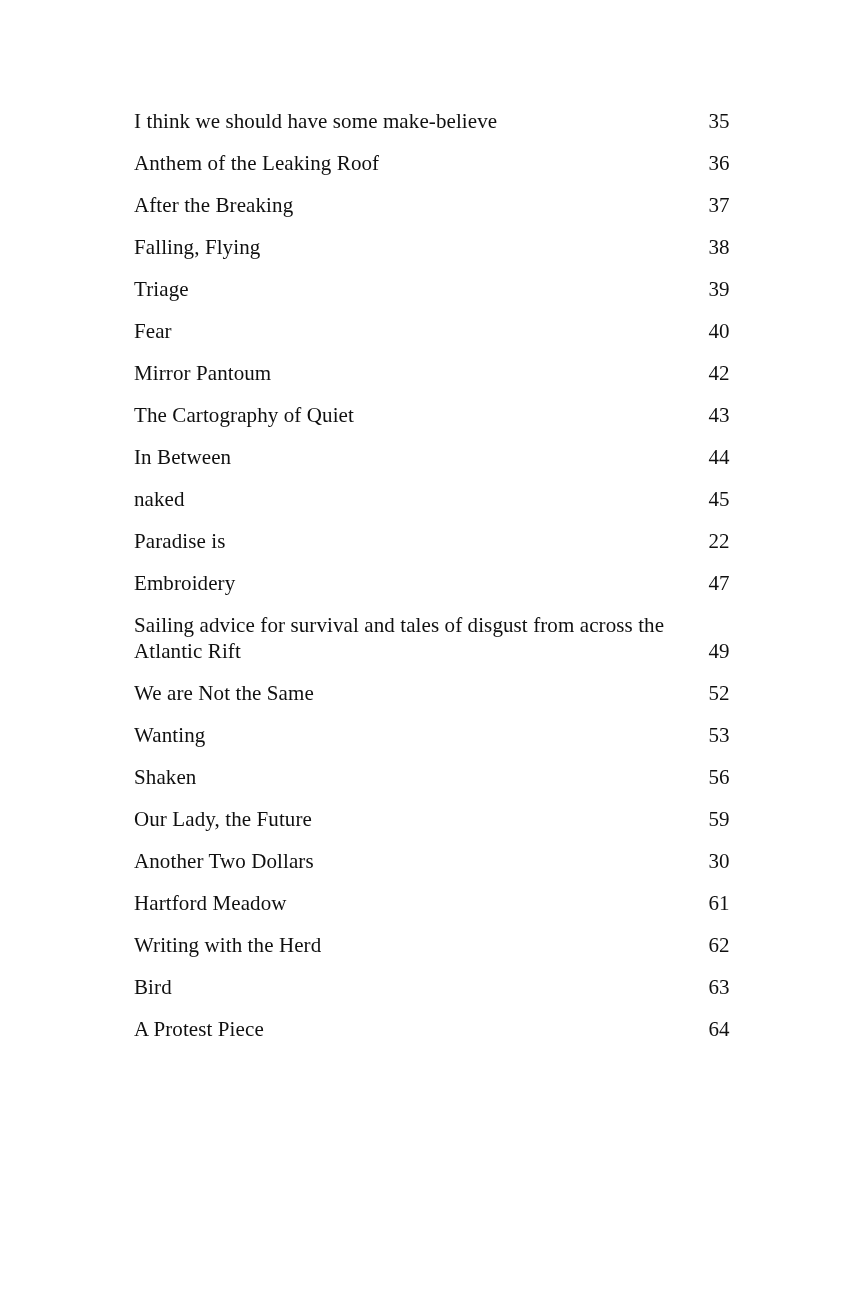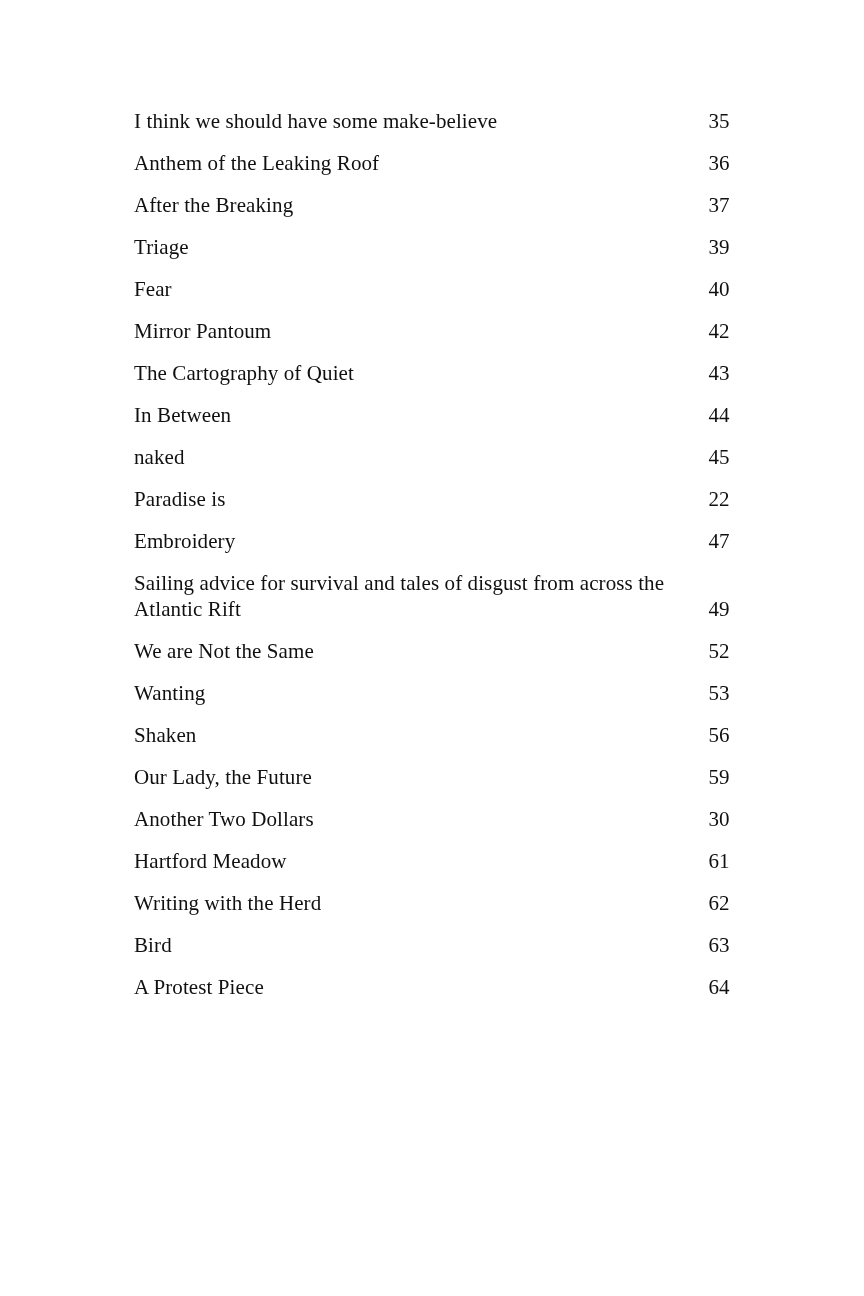--- a/index.html
+++ b/index.html
@@ -54,20 +54,24 @@
       <div class="toc-row">
         <span class="toc-title">Anthem of the Leaking Roof</span>
         <span class="toc-page-number">36</span>
       </div>
 
       <div class="toc-row">
         <span class="toc-title">After the Breaking</span>
         <span class="toc-page-number">37</span>
       </div>
 
+      <div class="toc-row">
+        <span class="toc-title">Falling, Flying</span>
+        <span class="toc-page-number">38</span>
+      </div>
 
       <div class="toc-row">
         <span class="toc-title">Triage</span>
         <span class="toc-page-number">39</span>
       </div>
 
       <div class="toc-row">
         <span class="toc-title">Fear</span>
         <span class="toc-page-number">40</span>
       </div>

